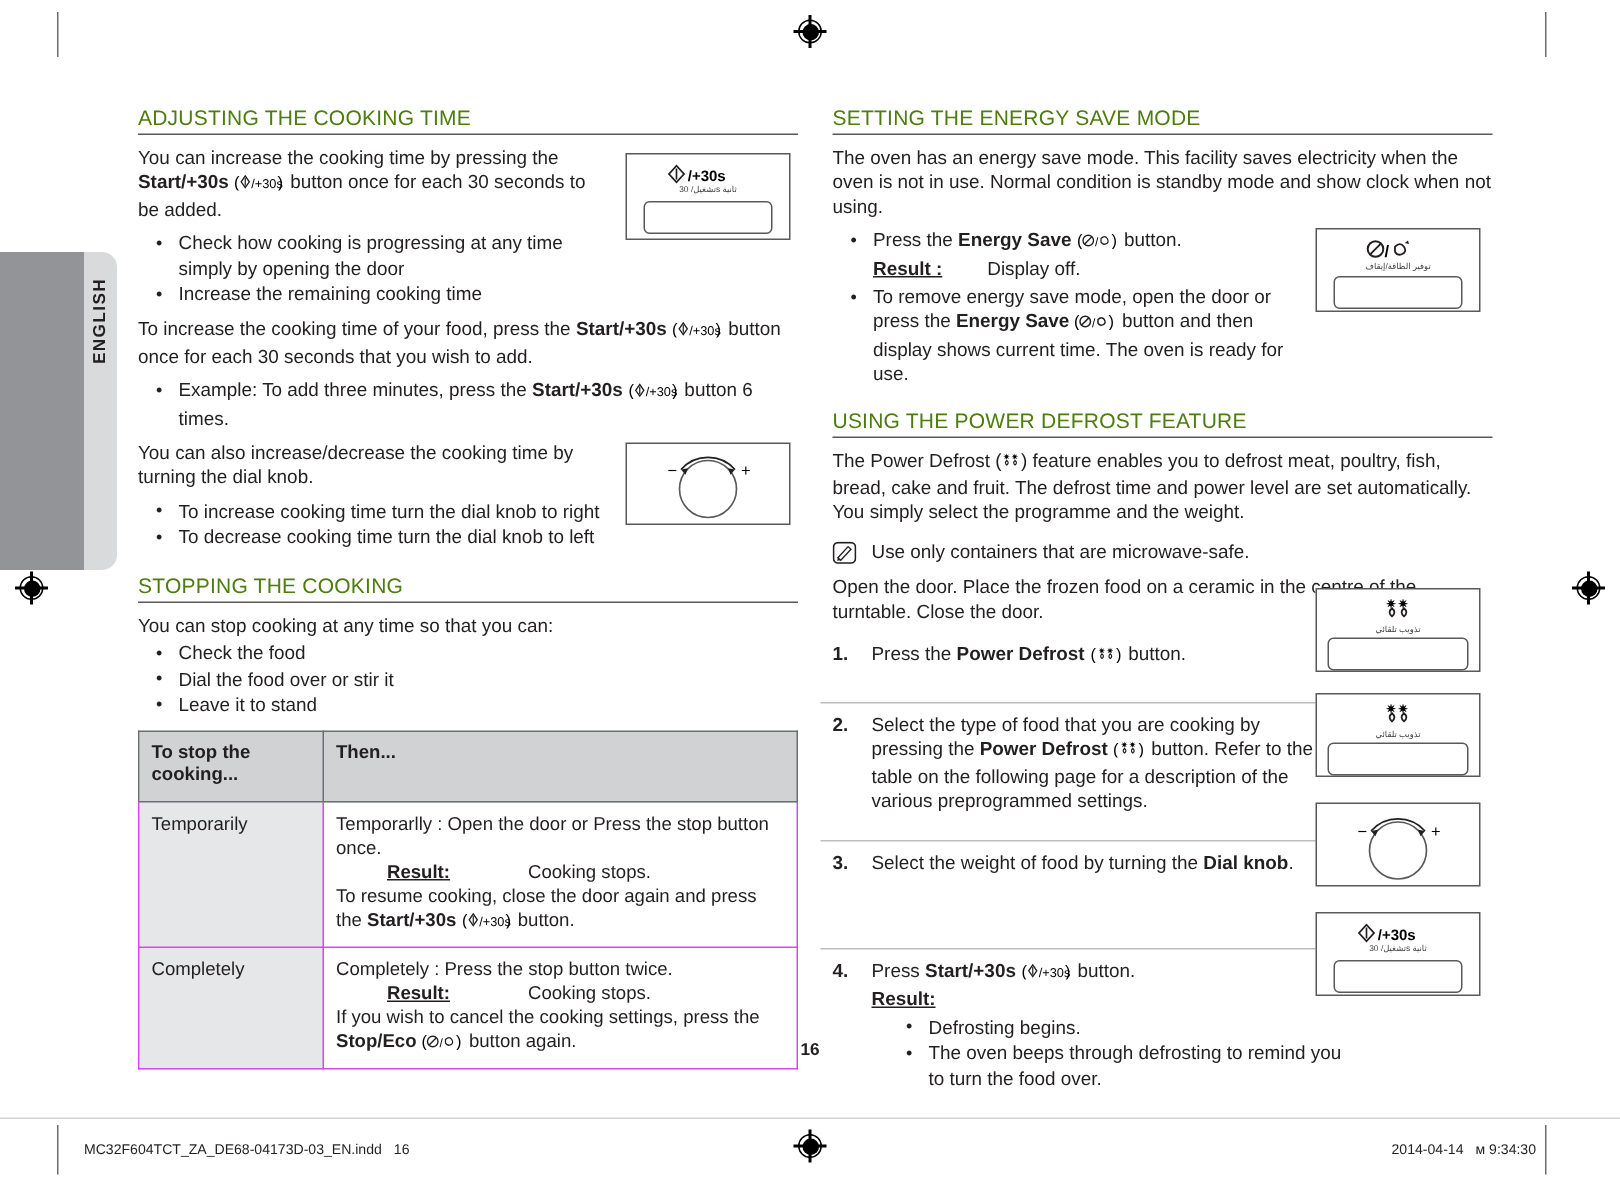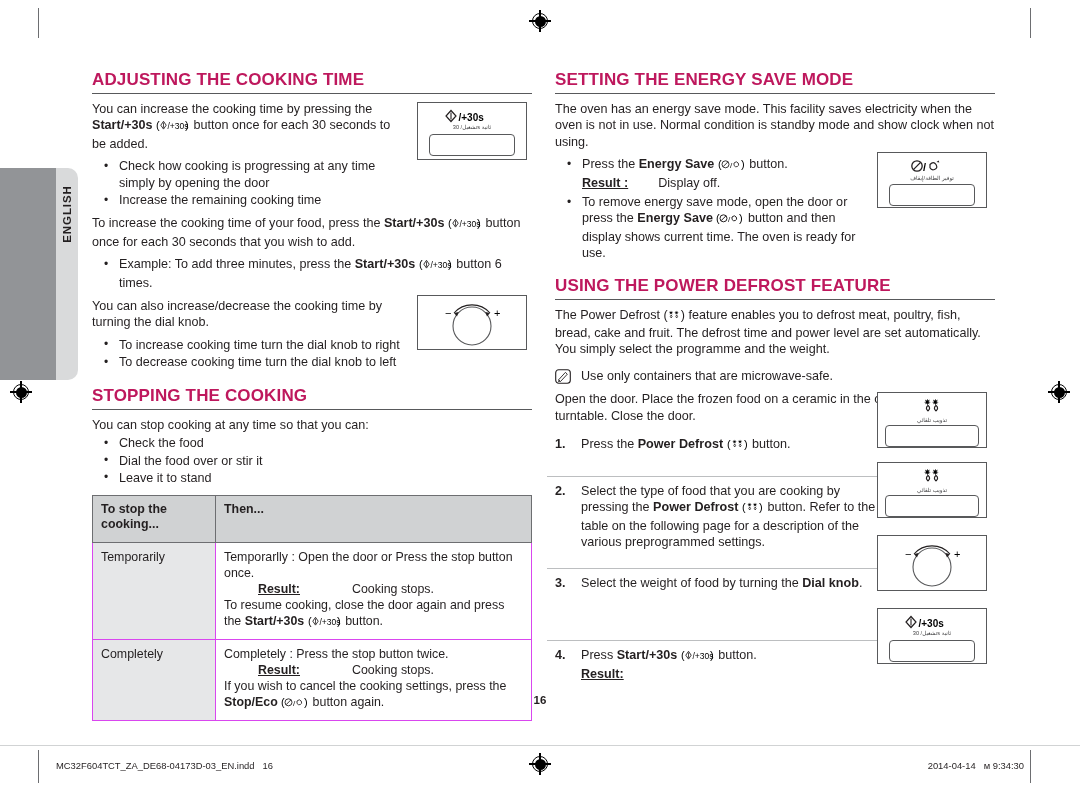--- a/index.html
+++ b/index.html
@@ -79,27 +79,27 @@
     text-align: center;
   }
 
   
   #content { position: absolute; left: 0; top: 0; width: 1080px; height: 720px; }
   .col { position: absolute; top: 70px; width: 440px; }
   #col-left  { left: 92px; }
   #col-right { left: 555px; }
 
   h2.sec {
-    font-size: 17px;
-    font-weight: bold;
+    font-size: 14px;
+    font-weight: normal;
     letter-spacing: 0.15px;
     margin: 0 0 4px 0;
     padding-bottom: 3px;
     border-bottom: 1.6px solid #58595b;
-    color: #be185d;
+    color: #4d7c0f;
   }
   p.body {
     font-size: 12.6px;
     line-height: 16.4px;
     margin: 7px 0 0 0;
     color: #231f20;
   }
   b { font-weight: bold; }
 
   ul.bullets { margin: 6px 0 0 0; padding: 0; list-style: none; }
@@ -521,20 +521,24 @@
         <text x="0" y="9" font-size="11" font-family="'Liberation Sans',sans-serif">(</text>
         <path d="M7.5 1.3 L10.2 5.2 L7.5 9.1 L4.8 5.2 Z" fill="none" stroke="#231f20" stroke-width="0.9"></path>
         <line x1="7.5" y1="2.6" x2="7.5" y2="7.8" stroke="#231f20" stroke-width="0.8"></line>
         <text x="11.5" y="9" font-size="8.5" font-family="'Liberation Sans',sans-serif">/+30s</text>
         <text x="29" y="9" font-size="11" font-family="'Liberation Sans',sans-serif">)</text>
       </svg>
     </span><span> button.</span>
     <div style="margin-top:1px;">
       <u style="font-weight:bold;">Result:</u>
     </div>
+    <ul class="bullets indent" style="margin-top:2px;">
+      <li>Defrosting begins.</li>
+      <li>The oven beeps through defrosting to remind you to turn the food over.</li>
+    </ul>
   </div>
 </div>
 
 <div class="btn-box" style="left:877px; top:152px; width:110px; height:56px;">
   <div class="cap-main">
     <svg width="48" height="15" viewBox="0 0 48 15" style="vertical-align:middle;">
       <circle cx="9" cy="7" r="5.2" fill="none" stroke="#231f20" stroke-width="1.3"></circle>
       <line x1="5.4" y1="10.6" x2="12.6" y2="3.4" stroke="#231f20" stroke-width="1.3"></line>
       <text x="15" y="12" font-size="11" font-weight="bold" font-family="'Liberation Sans',sans-serif">/</text>
       <path d="M22 5.5 q3.5 -3.6 6 0 q2.2 3.6 -1.5 5 q-3 1.1 -4.5 -1.7 Z" fill="none" stroke="#231f20" stroke-width="1.2"></path>

